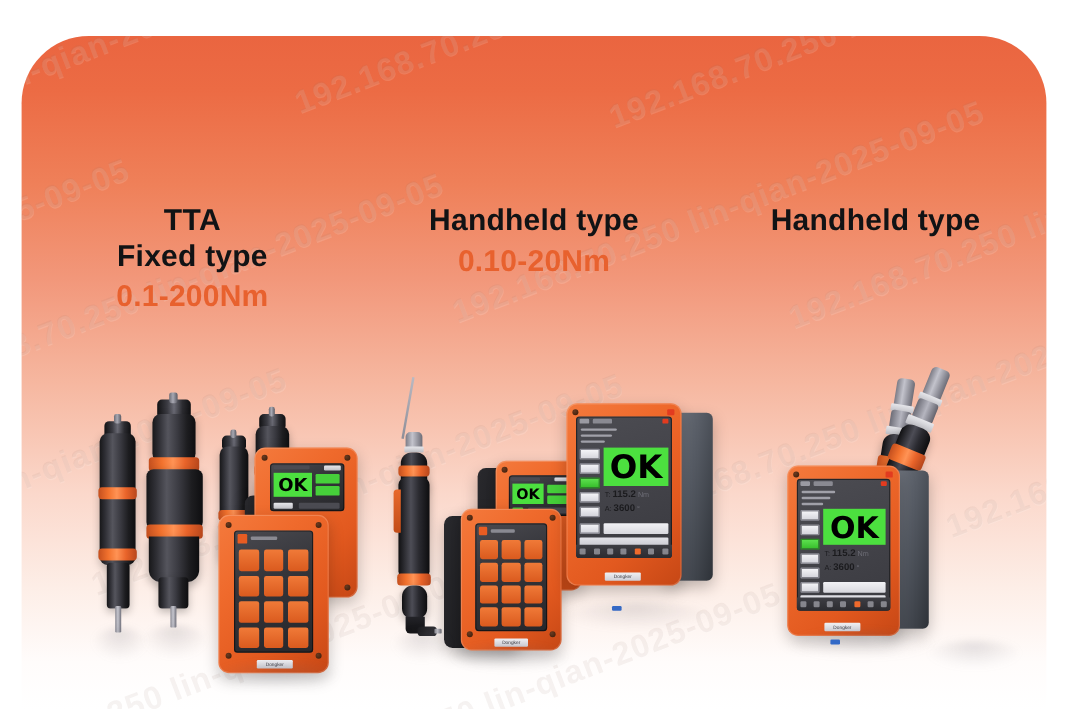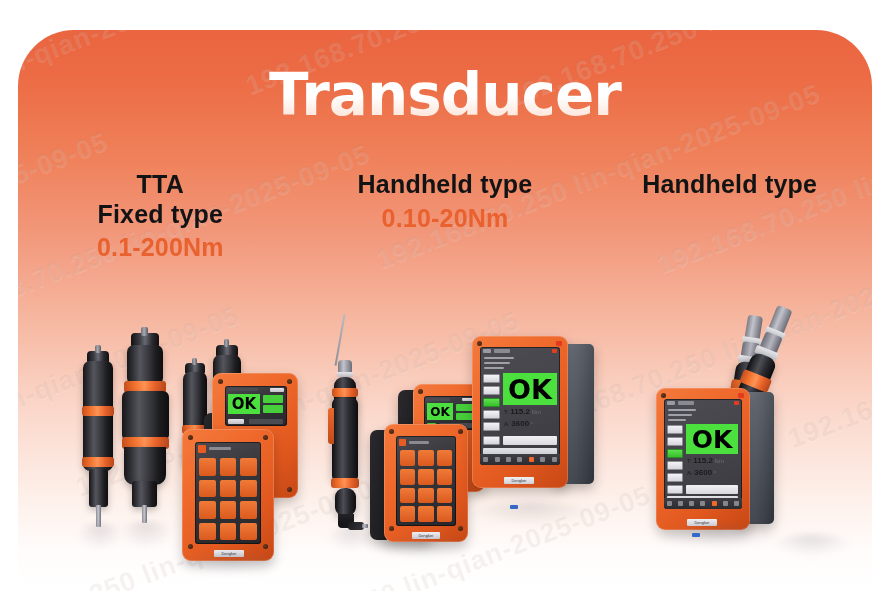--- a/index.html
+++ b/index.html
@@ -254,21 +254,20 @@
     <div id="watermark">
       <div class="wm-row"><span>192.168.70.250  lin-qian-2025-09-05</span></div>
       <div class="wm-row" style="margin-left:-180px"><span>192.168.70.250  lin-qian-2025-09-05</span><span>192.168.70.250  lin-qian-2025-09-05</span></div>
       <div class="wm-row" style="margin-left:60px"><span>192.168.70.250  lin-qian-2025-09-05</span><span>192.168.70.250  lin-qian-2025-09-05</span></div>
       <div class="wm-row" style="margin-left:-120px"><span>192.168.70.250  lin-qian-2025-09-05</span><span>192.168.70.250  lin-qian-2025-09-05</span></div>
       <div class="wm-row" style="margin-left:140px"><span>192.168.70.250  lin-qian-2025-09-05</span><span>192.168.70.250  lin-qian-2025-09-05</span></div>
       <div class="wm-row" style="margin-left:-40px"><span>192.168.70.250  lin-qian-2025-09-05</span><span>192.168.70.250  lin-qian-2025-09-05</span></div>
       <div class="wm-row" style="margin-left:200px"><span>192.168.70.250  lin-qian-2025-09-05</span><span>192.168.70.250  lin-qian-2025-09-05</span></div>
     </div>
 
-    <div id="title">Transducer</div>
 
     <div id="columns">
 
       <div class="col">
         <div class="col-code">TTA</div>
         <div class="col-type">Fixed type</div>
         <div class="col-range">0.1-200Nm</div>
       </div>
 
       <div class="col">

